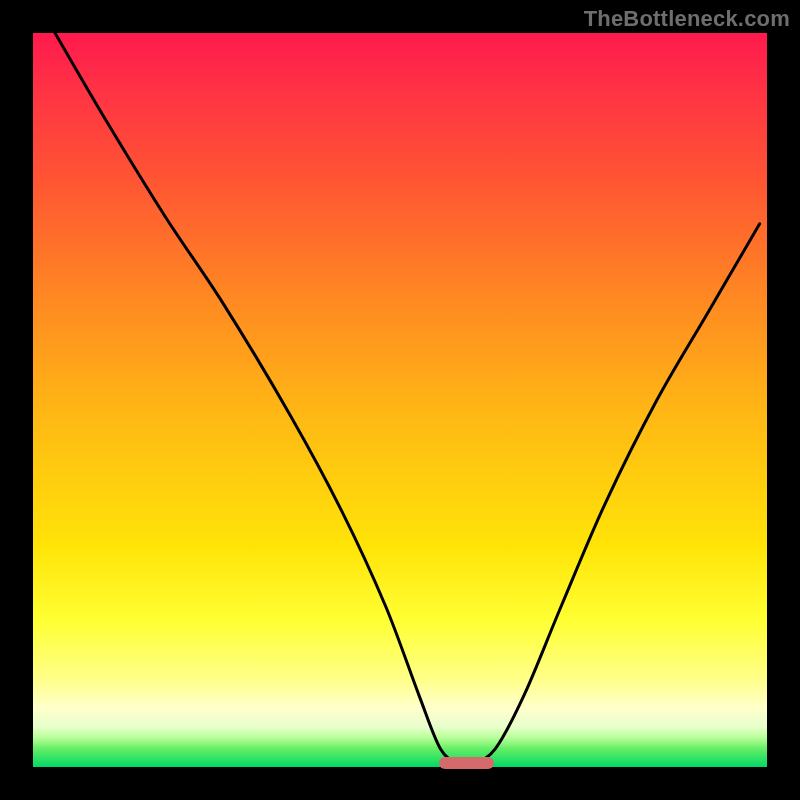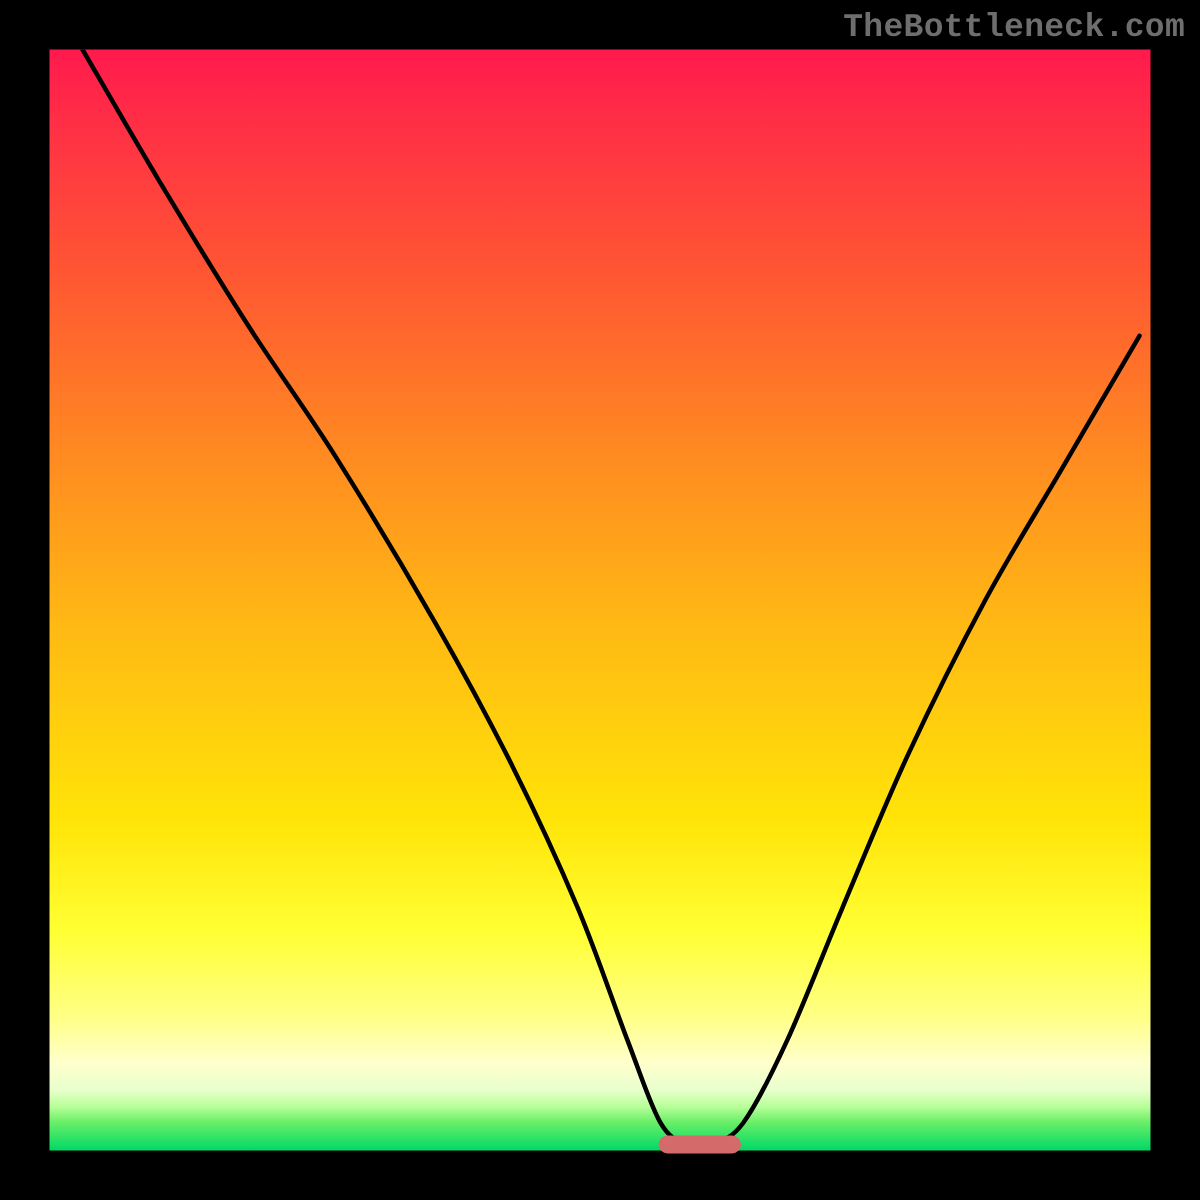--- a/index.html
+++ b/index.html
@@ -35,21 +35,21 @@
       #e8ffcc 94.5%,
       #b8ff99 96%,
       #66ee66 97.5%,
       #00d966 100%
     );
   }
   .watermark {
     position: absolute;
     top: 6px;
     right: 10px;
-    font-family: Liberation Mono, monospace;
+    font-family: Liberation Sans, sans-serif;
     font-size: 22px;
     font-weight: bold;
     color: #6e6e6e;
     letter-spacing: 0.2px;
     user-select: none;
   }
   svg.curve {
     position: absolute;
     left: 0;
     top: 0;

